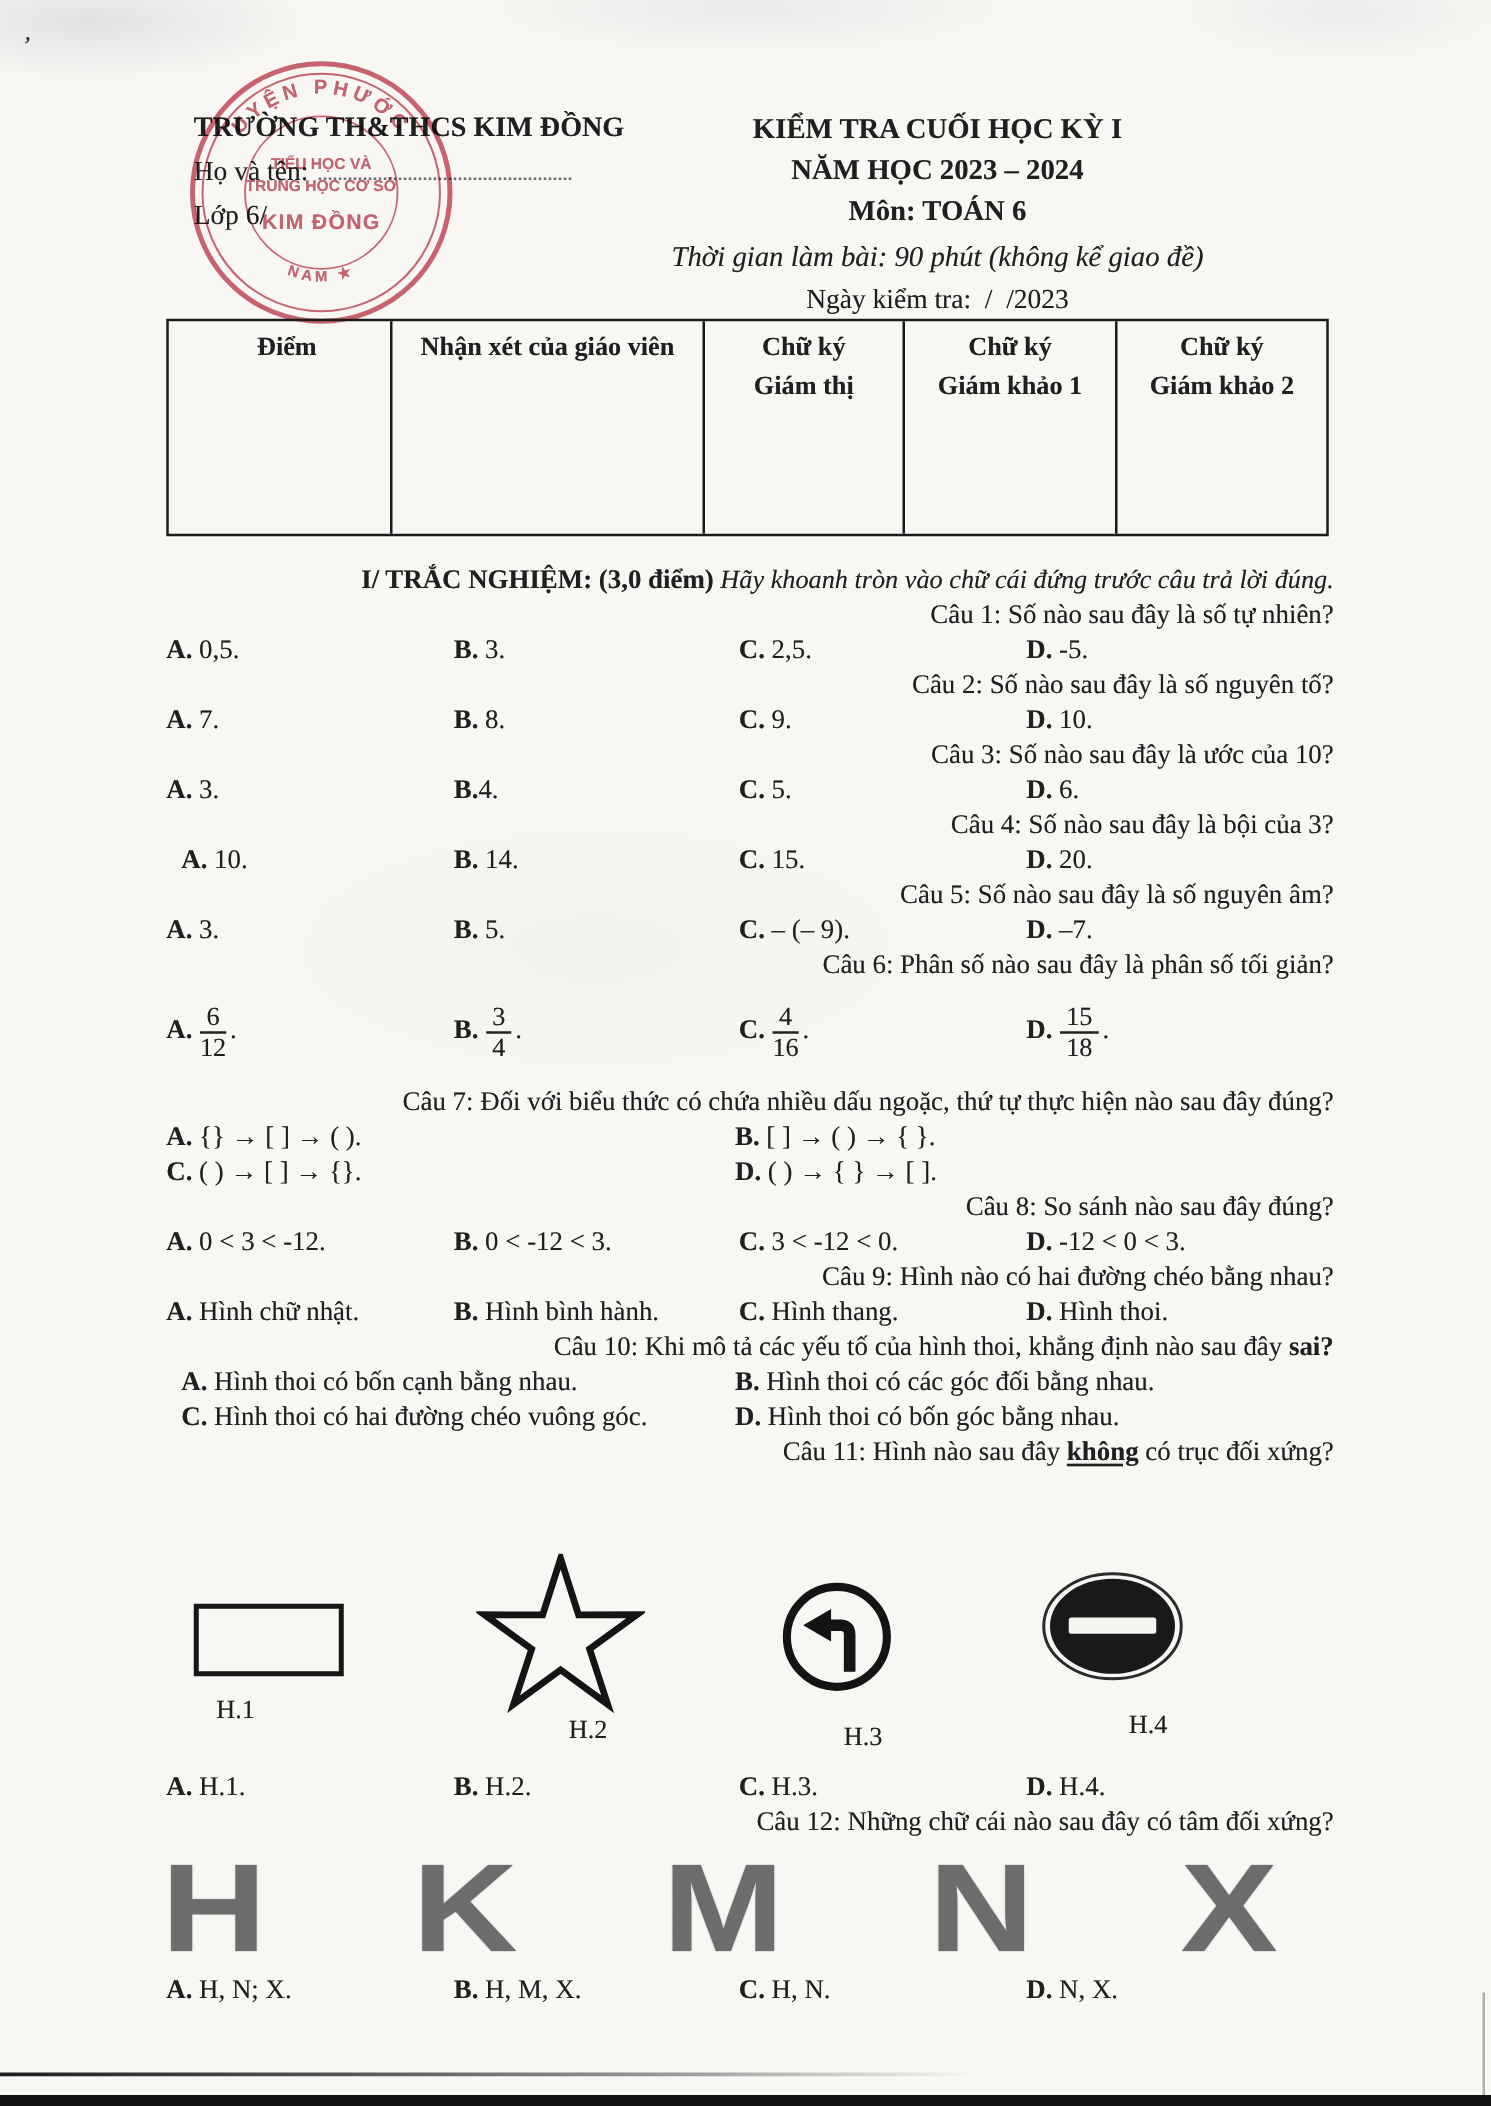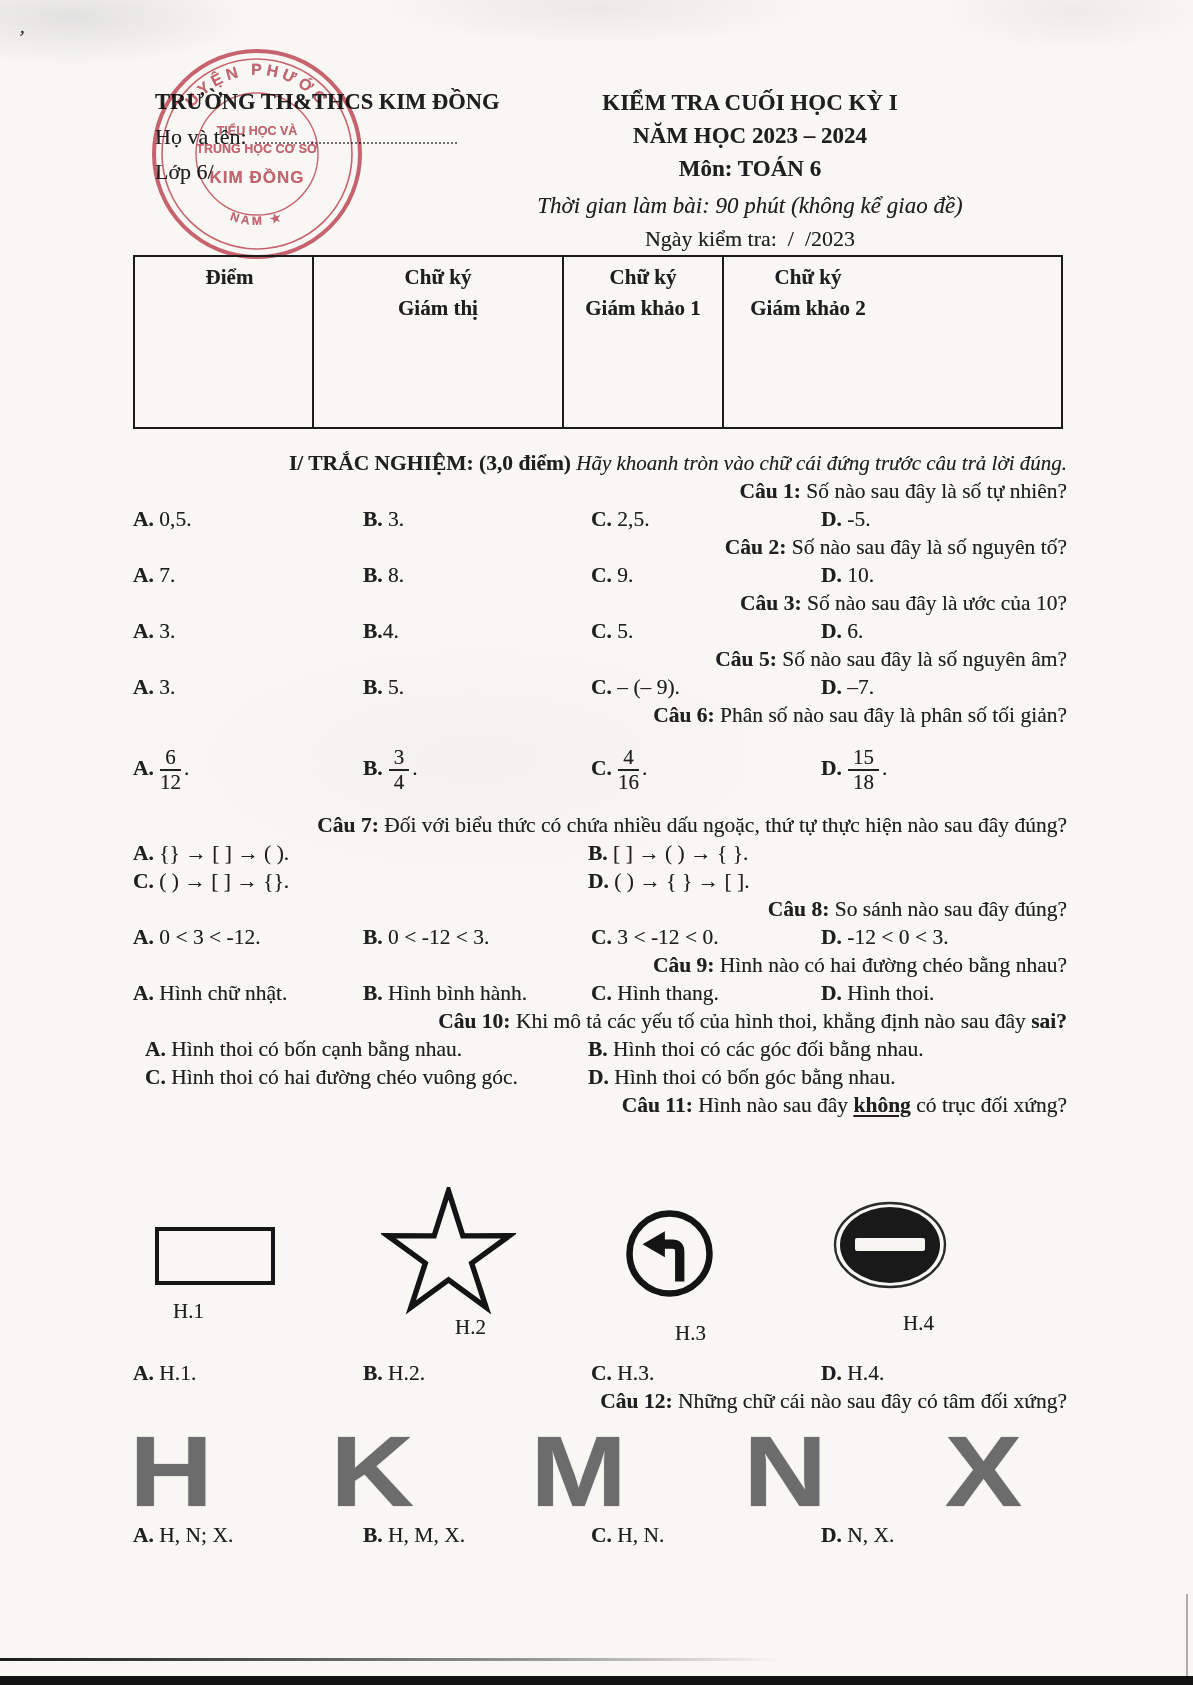--- a/index.html
+++ b/index.html
@@ -32,21 +32,21 @@
     display:grid; grid-template-columns:177px 250px 160px 170px 169px;
     border:2.5px solid #1b1b1b;}
   .score-cell{border-left:2px solid #1b1b1b; text-align:center; padding-top:5px;
     font-weight:bold; font-size:21px; line-height:31px;}
   .score-cell:first-child{border-left:none;padding-left:12px;}
   
   .content{position:absolute; left:133px; top:449px; width:934px; font-size:21.5px; line-height:28px;}
   .content p{margin:0;text-align:right;}
   .sec-head b{font-size:21.5px;}
   .sec-head i{font-size:21px;}
-  .ql{font-weight:bold;}
+  .ql{font-weight:normal;}
   .qb{font-weight:bold;}
   .ul{font-weight:bold; text-decoration:underline; text-decoration-thickness:2px; text-underline-offset:3px;}
   .opts4{display:grid; grid-template-columns:230px 228px 230px 1fr;}
   .opts2{display:grid; grid-template-columns:455px 1fr;}
   .opt b{font-weight:bold;}
   .opt.indent{padding-left:12px;}
   .frac-row{display:grid; grid-template-columns:230px 228px 230px 1fr; align-items:center; height:82px;}
   .frac{display:inline-block; vertical-align:middle; text-align:center; line-height:1.08; margin:0 3px 0 6px; font-size:21px;}
   .frac .num{display:block; padding:0 5px; border-bottom:2px solid #222;}
   .frac .den{display:block;}
@@ -107,20 +107,24 @@
     <text x="111" y="110" text-anchor="middle" font-size="12.5" fill="#c24454" font-weight="bold">TRUNG HỌC CƠ SỞ</text>
     <text x="111" y="140" text-anchor="middle" font-size="17" fill="#c24454" font-weight="bold" letter-spacing="1">KIM ĐỒNG</text>
   </svg>
 
   <div class="score-table">
     <div class="score-cell">
       <div>Điểm</div>
       <div></div>
     </div>
     <div class="score-cell">
+      <div>Nhận xét của giáo viên</div>
+      <div></div>
+    </div>
+    <div class="score-cell">
       <div>Chữ ký</div>
       <div>Giám thị</div>
     </div>
     <div class="score-cell">
       <div>Chữ ký</div>
       <div>Giám khảo 1</div>
     </div>
     <div class="score-cell">
       <div>Chữ ký</div>
       <div>Giám khảo 2</div>
@@ -154,20 +158,29 @@
     <div>
       <p><span class="ql">Câu 3:</span><span> Số nào sau đây là ước của 10?</span></p>
       <div class="opts4">
         <div class="opt"><b>A.</b> <span>3.</span></div>
         <div class="opt"><b>B.</b><span>4.</span></div>
         <div class="opt"><b>C.</b> <span>5.</span></div>
         <div class="opt"><b>D.</b> <span>6.</span></div>
       </div>
     </div>
 
+    <div>
+      <p><span class="ql">Câu 4:</span><span> Số nào sau đây là bội của 3?</span></p>
+      <div class="opts4">
+        <div class="opt indent"><b>A.</b> <span>10.</span></div>
+        <div class="opt"><b>B.</b> <span>14.</span></div>
+        <div class="opt"><b>C.</b> <span>15.</span></div>
+        <div class="opt"><b>D.</b> <span>20.</span></div>
+      </div>
+    </div>
 
     <div>
       <p><span class="ql">Câu 5:</span><span> Số nào sau đây là số nguyên âm?</span></p>
       <div class="opts4">
         <div class="opt"><b>A.</b> <span>3.</span></div>
         <div class="opt"><b>B.</b> <span>5.</span></div>
         <div class="opt"><b>C.</b> <span>– (– 9).</span></div>
         <div class="opt"><b>D.</b> <span>–7.</span></div>
       </div>
     </div>

